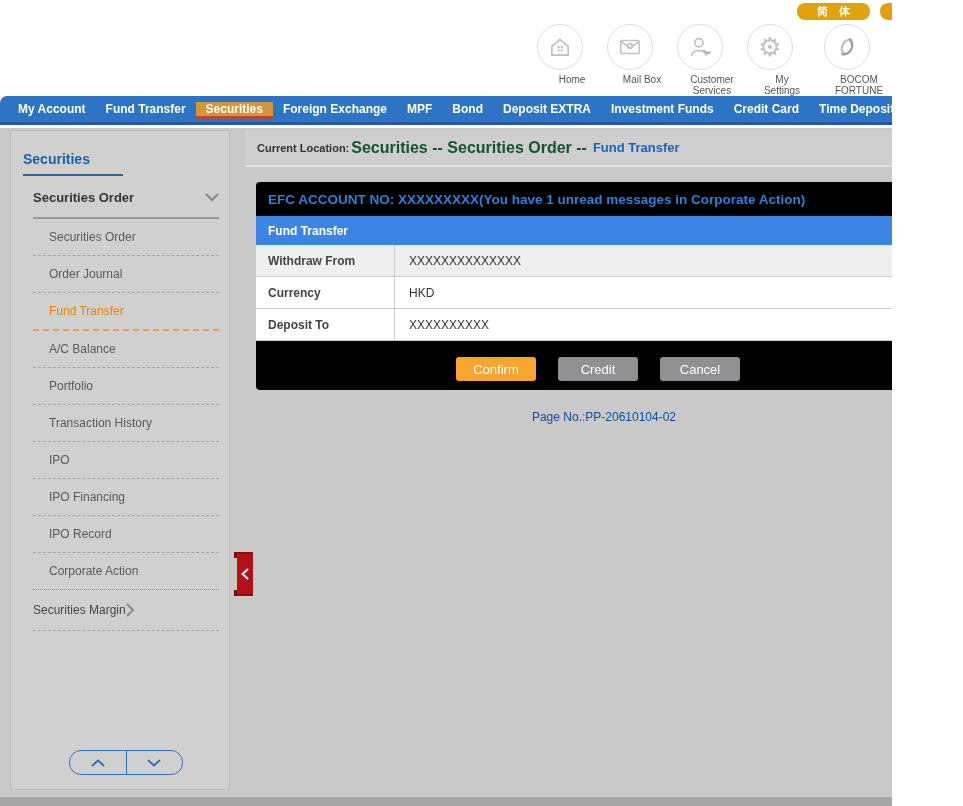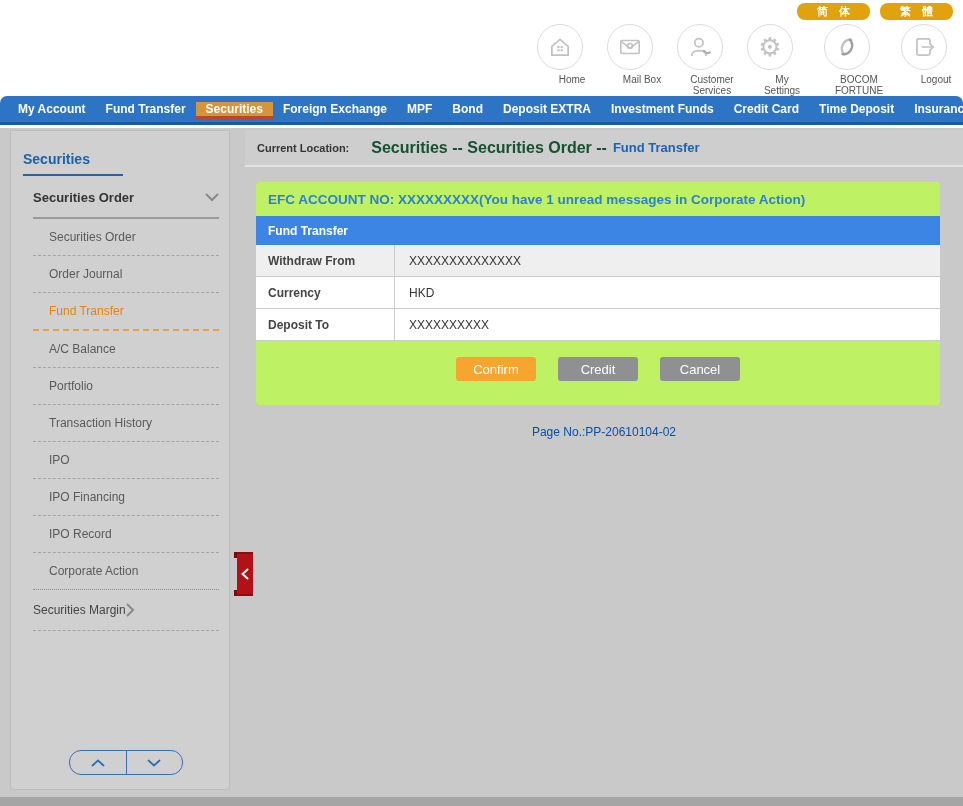--- a/index.html
+++ b/index.html
@@ -1,17 +1,17 @@
 <!DOCTYPE html>
 <html><head>
 <meta charset="utf-8">
 <style>
   html,body{margin:0;padding:0;}
   body{font-family:"Liberation Sans",sans-serif;background:#fff;}
-  .page{position:relative;width:963px;height:806px;overflow:hidden;background:#fff;}
+  .page{position:relative;width:892px;height:806px;overflow:hidden;background:#fff;}
 
   
   .header{position:absolute;left:0;top:0;width:963px;height:96px;background:#fff;}
   .lang-buttons{position:absolute;top:3px;right:10px;display:flex;gap:10px;}
   .lang-btn{width:73px;height:17px;background:#e2a20e;border-radius:8px;color:#fff;
     font-size:11px;font-weight:700;display:flex;align-items:center;justify-content:center;
     letter-spacing:4px;padding-left:4px;box-sizing:border-box;cursor:pointer;}
   .quick-icons{position:absolute;right:4px;top:24px;display:flex;align-items:flex-start;}
   .qi{width:70px;display:flex;flex-direction:column;align-items:center;cursor:pointer;}
   .qi.wide{width:84px;}
@@ -50,25 +50,25 @@
   .sb-group2-label{font-size:12px;color:#444;}
   .sb-scroller{position:absolute;left:58px;bottom:14px;width:112px;height:23px;
     border:1px solid #3a6fb5;border-radius:12px;display:flex;overflow:hidden;background:transparent;}
   .sb-scroll-btn{flex:1;display:flex;align-items:center;justify-content:center;cursor:pointer;}
   .sb-scroll-btn:first-child{border-right:1px solid #3a6fb5;}
 
   
   .content{position:absolute;left:245px;top:2px;width:718px;height:664px;}
   .breadcrumb{height:35px;display:flex;align-items:center;padding-left:12px;
     border-bottom:2px solid #e2e2e2;background:#cecece;}
-  .bc-prefix{font-size:11px;font-weight:700;color:#333;margin-right:22px;}
+  .bc-prefix{font-size:11px;font-weight:700;color:#333;margin-right:2px;}
   .bc-path{font-size:16px;font-weight:700;color:#14532d;margin-right:6px;}
   .bc-current{font-size:13px;font-weight:700;color:#1b63b5;cursor:pointer;}
 
-  .card{margin:15px 23px 0 11px;background:#bef264;border-radius:4px;padding-bottom:24px;}
+  .card{margin:15px 23px 0 11px;background:#000000;border-radius:4px;padding-bottom:9px;}
   .efc-line{padding:10px 12px 9px 12px;font-size:13.5px;font-weight:700;color:#2f7fd4;}
   .tbl{width:100%;border-collapse:collapse;}
   .tbl-head{background:#3d85e4;color:#fff;font-size:12px;font-weight:700;
     height:27px;padding-left:12px;text-align:left;}
   .tbl td{height:29px;border-bottom:1px solid #ccc;font-size:12px;}
   .tbl tr.odd td{background:#efefef;}
   .tbl tr.even td{background:#fff;}
   .td-label{width:125px;padding-left:12px;font-weight:700;color:#444;
     border-right:1px solid #ccc;}
   .td-value{padding-left:14px;color:#333;}

